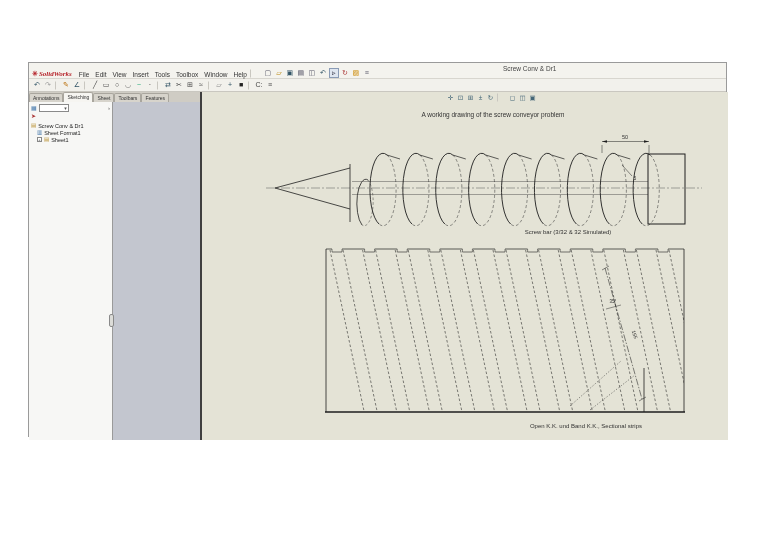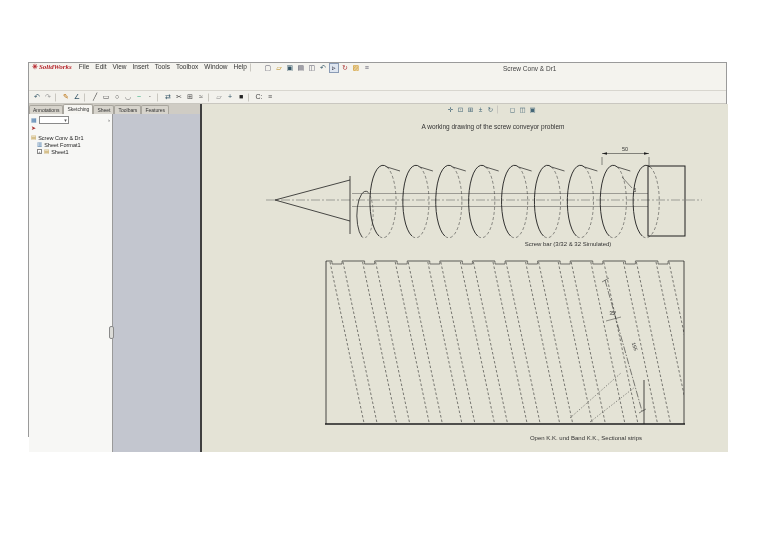--- a/index.html
+++ b/index.html
@@ -4,21 +4,21 @@
 <style>
   * { margin:0; padding:0; box-sizing:border-box; }
   html,body { width:780px; height:540px; background:#ffffff; overflow:hidden;
               font-family:"Liberation Sans", sans-serif; }
   .canvas { position:relative; width:780px; height:540px; background:#fff; }
 
   .app-window { position:absolute; left:28px; top:62px; width:699px; height:375px;
                 background:#f2f1ec; border:1px solid #9a9a9a; }
 
   
-  .titlebar { position:relative; height:28px; display:flex; align-items:flex-start;
+  .titlebar { position:relative; height:16px; display:flex; align-items:flex-end;
               gap:2px; padding:0 3px; border-bottom:1px solid #d8d6cf; background:#f4f3ee; }
   .logo { font-family:"Liberation Serif", serif; font-style:italic; font-weight:bold;
           font-size:7px; color:#b5232a; white-space:nowrap; margin-right:5px; }
   .logo .logo-mark { font-style:normal; font-size:7px; margin-right:1px; }
   .menubar { display:flex; gap:6px; }
   .menu-item { font-size:6.5px; color:#333; white-space:nowrap; cursor:default; }
   .tb { display:flex; align-items:center; gap:1px; margin-left:6px; }
   .ic { display:inline-flex; align-items:center; justify-content:center;
         width:10px; height:10px; font-size:7px; line-height:10px; color:#555;
         border:1px solid transparent; }

